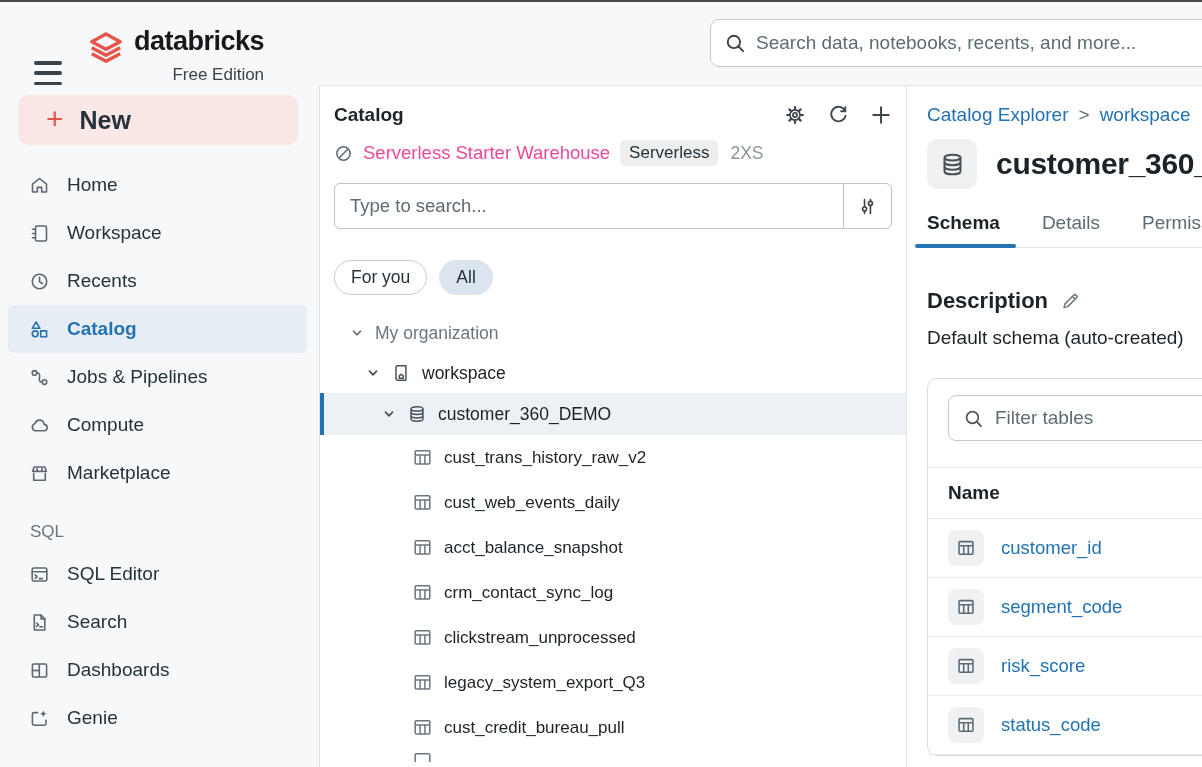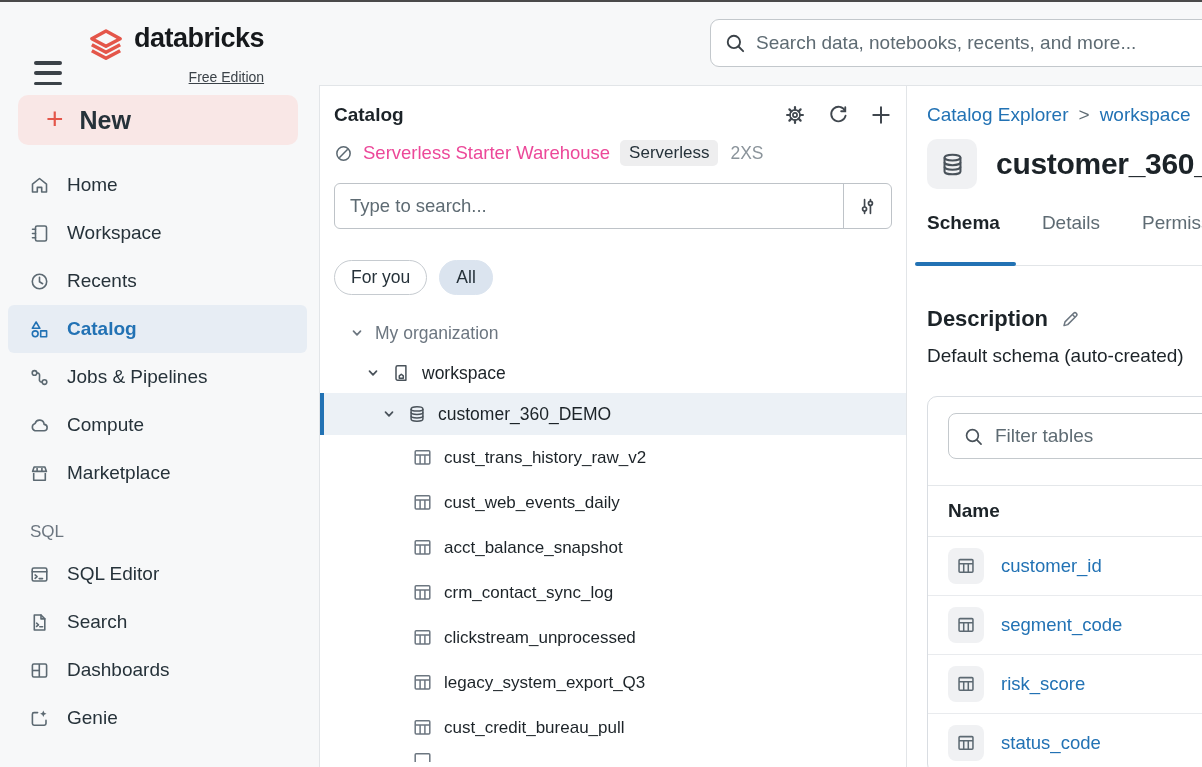--- a/index.html
+++ b/index.html
@@ -9,21 +9,21 @@
   .top-line { position:absolute; top:0; left:0; right:0; height:2px; background:#4A4A4A; z-index:20; }
 
   
   .topbar { height:85px; background:#F7F8F9; position:relative; display:flex; align-items:flex-end; }
   .hamburger { margin-left:34px; width:28px; height:24px; display:flex; flex-direction:column; justify-content:space-between; cursor:pointer; }
   .hamburger span { height:3.5px; background:#3B4248; border-radius:2px; }
   .logo { display:flex; align-items:flex-start; margin-left:24px; gap:8px; }
   .logo-mark { margin-top:2px; }
   .logo-txt { display:flex; flex-direction:column; align-items:flex-end; }
   .logo-name { font-size:27px; font-weight:700; color:#16191C; letter-spacing:-0.5px; line-height:28px; }
-  .logo-sub { font-size:14px; color:#3B4248; margin-top:17px;text-decoration:underline; }
+  .logo-sub { font-size:17px; color:#3B4248; margin-top:10px; }
   .topsearch { position:absolute; left:710px; top:19px; width:560px; height:48px; background:#fff; border:1.5px solid #C3C8CC; border-radius:9px; display:flex; align-items:center; padding:0 13px; gap:10px; }
   .topsearch input { flex:1; border:none; outline:none; background:transparent; font-size:19px; color:#3B4248; font-family:"Liberation Sans", sans-serif; }
   .topsearch input::placeholder, .mid-search input::placeholder, .filter-input input::placeholder { color:#5E6B73; opacity:1; }
 
   .main { display:flex; height:682px; }
 
   
   .sidebar { width:319px; background:#F7F8F9; flex:none; padding-top:10px; }
   .new-btn { margin:0 21px 16px 18px; height:50px; background:#F9E7E6; border-radius:10px; display:flex; align-items:center; gap:16px; padding-left:28px; cursor:pointer; }
   .new-plus { color:#E4564A; font-size:30px; font-weight:400; line-height:28px; margin-top:-3px; }
@@ -63,21 +63,21 @@
 
   
   .details-panel { flex:1; background:#fff; border-left:1px solid #E2E5E8; border-top:1px solid #E2E5E8; padding-left:20px; min-width:296px; }
   .breadcrumb { margin-top:18px; display:flex; gap:10px; font-size:19px; white-space:nowrap; }
   .breadcrumb a { color:#2272B4; text-decoration:none; cursor:pointer; }
   .bc-sep { color:#5E6B73; }
   .title-row { margin-top:13px; display:flex; align-items:center; gap:19px; }
   .title-icon { width:50px; height:50px; border-radius:10px; background:#F0F1F3; display:flex; align-items:center; justify-content:center; flex:none; }
   .obj-title { font-size:30px; font-weight:700; white-space:nowrap; letter-spacing:-0.3px; }
   .tabs { margin-top:23px; display:flex; gap:42px; border-bottom:1px solid #E2E5E8; }
-  .tab { font-size:19px; color:#5E6B73; padding-bottom:31px; position:relative; cursor:pointer; white-space:nowrap; }
+  .tab { font-size:19px; color:#5E6B73; padding-bottom:13px; position:relative; cursor:pointer; white-space:nowrap; }
   .tab.active { color:#1C2328; font-weight:700; }
   .tab.active::after { content:""; position:absolute; left:-12px; right:-16px; bottom:-1px; height:4px; border-radius:2px; background:#2272B4; }
   .desc-label { margin-top:40px; display:flex; align-items:center; gap:12px; font-size:22px; font-weight:700; }
   .desc-text { margin-top:13px; font-size:19px; white-space:nowrap; }
   .card { margin-top:29px; width:480px; border:1px solid #D9DDE2; border-radius:10px; padding-top:16px; }
   .filter-input { margin:0 20px; height:46px; border:1.5px solid #C4C9CD; border-radius:8px; display:flex; align-items:center; gap:11px; padding:0 14px; background:#fff; }
   .filter-input input { flex:1; border:none; outline:none; background:transparent; font-size:19px; color:#3B4248; font-family:"Liberation Sans", sans-serif; }
   .name-head { margin-top:26px; border-top:1px solid #E4E7EA; border-bottom:1px solid #E4E7EA; padding:14px 0 14px 20px; font-size:19px; font-weight:700; }
   .col-row { height:59px; display:flex; align-items:center; gap:17px; padding-left:20px; border-bottom:1px solid #E9EBEE; cursor:pointer; }
   .col-icon { width:36px; height:36px; border-radius:8px; background:#F0F1F3; display:flex; align-items:center; justify-content:center; flex:none; }

